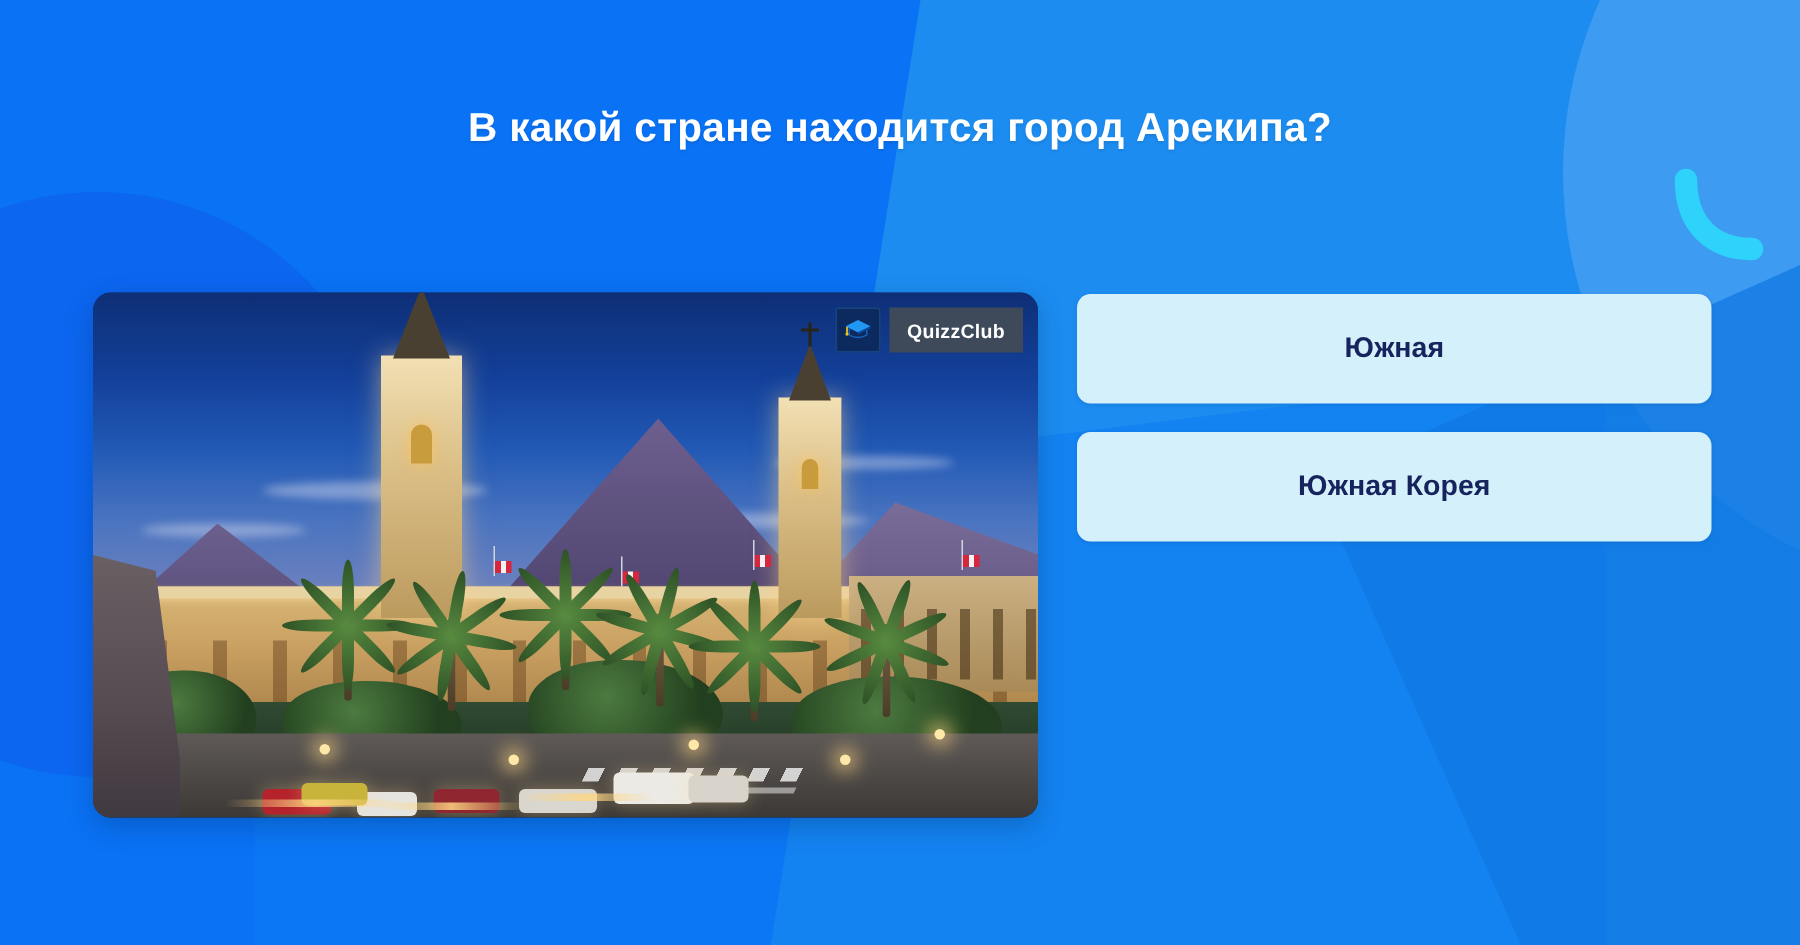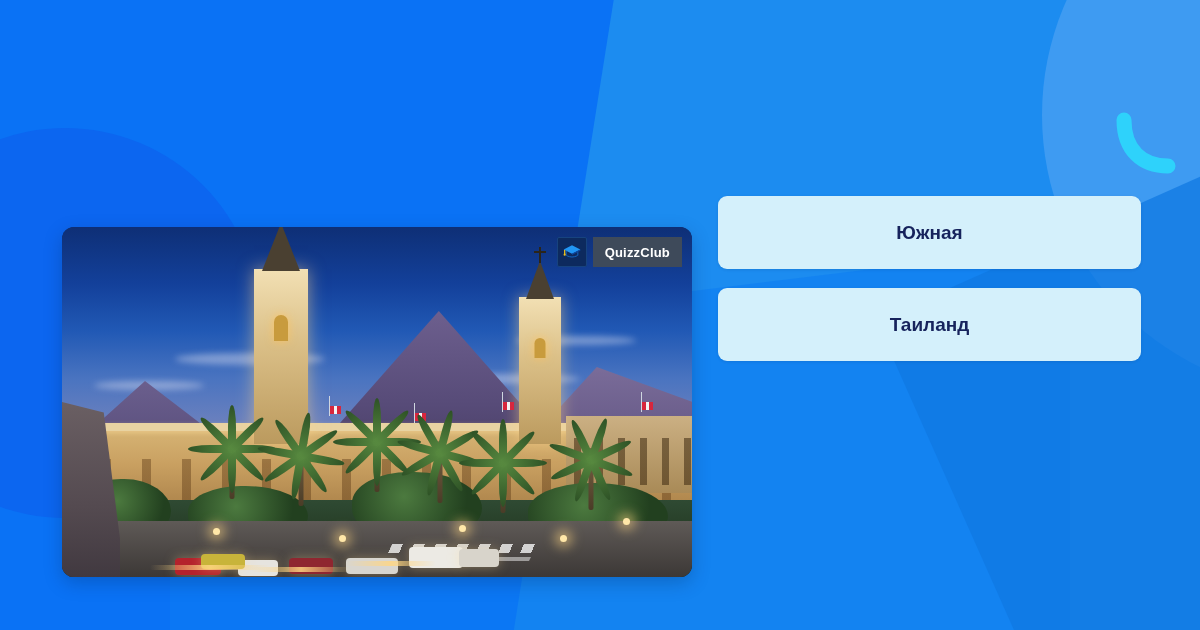--- a/index.html
+++ b/index.html
@@ -87,21 +87,20 @@
 
   
   .photo-card {
     position: absolute;
     left: 62px; top: 195px;
     width: 630px; height: 350px;
     border-radius: 12px;
     overflow: hidden;
     box-shadow: 0 6px 18px rgba(3, 40, 90, .28);
     background: #0b2d6b;
-    margin-top: 32px;
   }
   .photo { position: absolute; inset: 0; }
 
   
   .sky {
     position: absolute; left: 0; top: 0; width: 100%; height: 62%;
     background: linear-gradient(180deg,
       #0e2f76 0%, #13409a 26%, #2159b5 48%, #4a74c0 70%, #7a86bd 100%);
   }
   .cloud {
@@ -375,20 +374,21 @@
   <div class="bg-band-left"></div>
   <div class="bg-band-mid"></div>
   <div class="bg-circle-left"></div>
   <div class="bg-circle-right"></div>
   <div class="bg-wedge-right"></div>
 
   <svg class="bg-swoosh" viewBox="0 0 70 70">
     <path d="M12 8 C 12 38, 30 54, 56 54"></path>
   </svg>
 
+  <div class="headline">В какой стране находится город Арекипа?</div>
 
   <div class="photo-card">
     <div class="photo">
       <div class="sky"></div>
       <div class="cloud c1"></div>
       <div class="cloud c2"></div>
       <div class="cloud c3"></div>
       <div class="cloud c4"></div>
 
       <div class="mountain ridge-left"></div>
@@ -539,17 +539,18 @@
       </div>
       <div class="wm-label">QuizzClub</div>
     </div>
   </div>
 
   <div class="options">
     <div class="option">
       <span>Южная</span>
     </div>
     <div class="option">
-      <span>Таиланд</span>
+      <span>Южная Корея</span>
+
     </div>
   </div>
 
 </div>
 
 </body></html>

